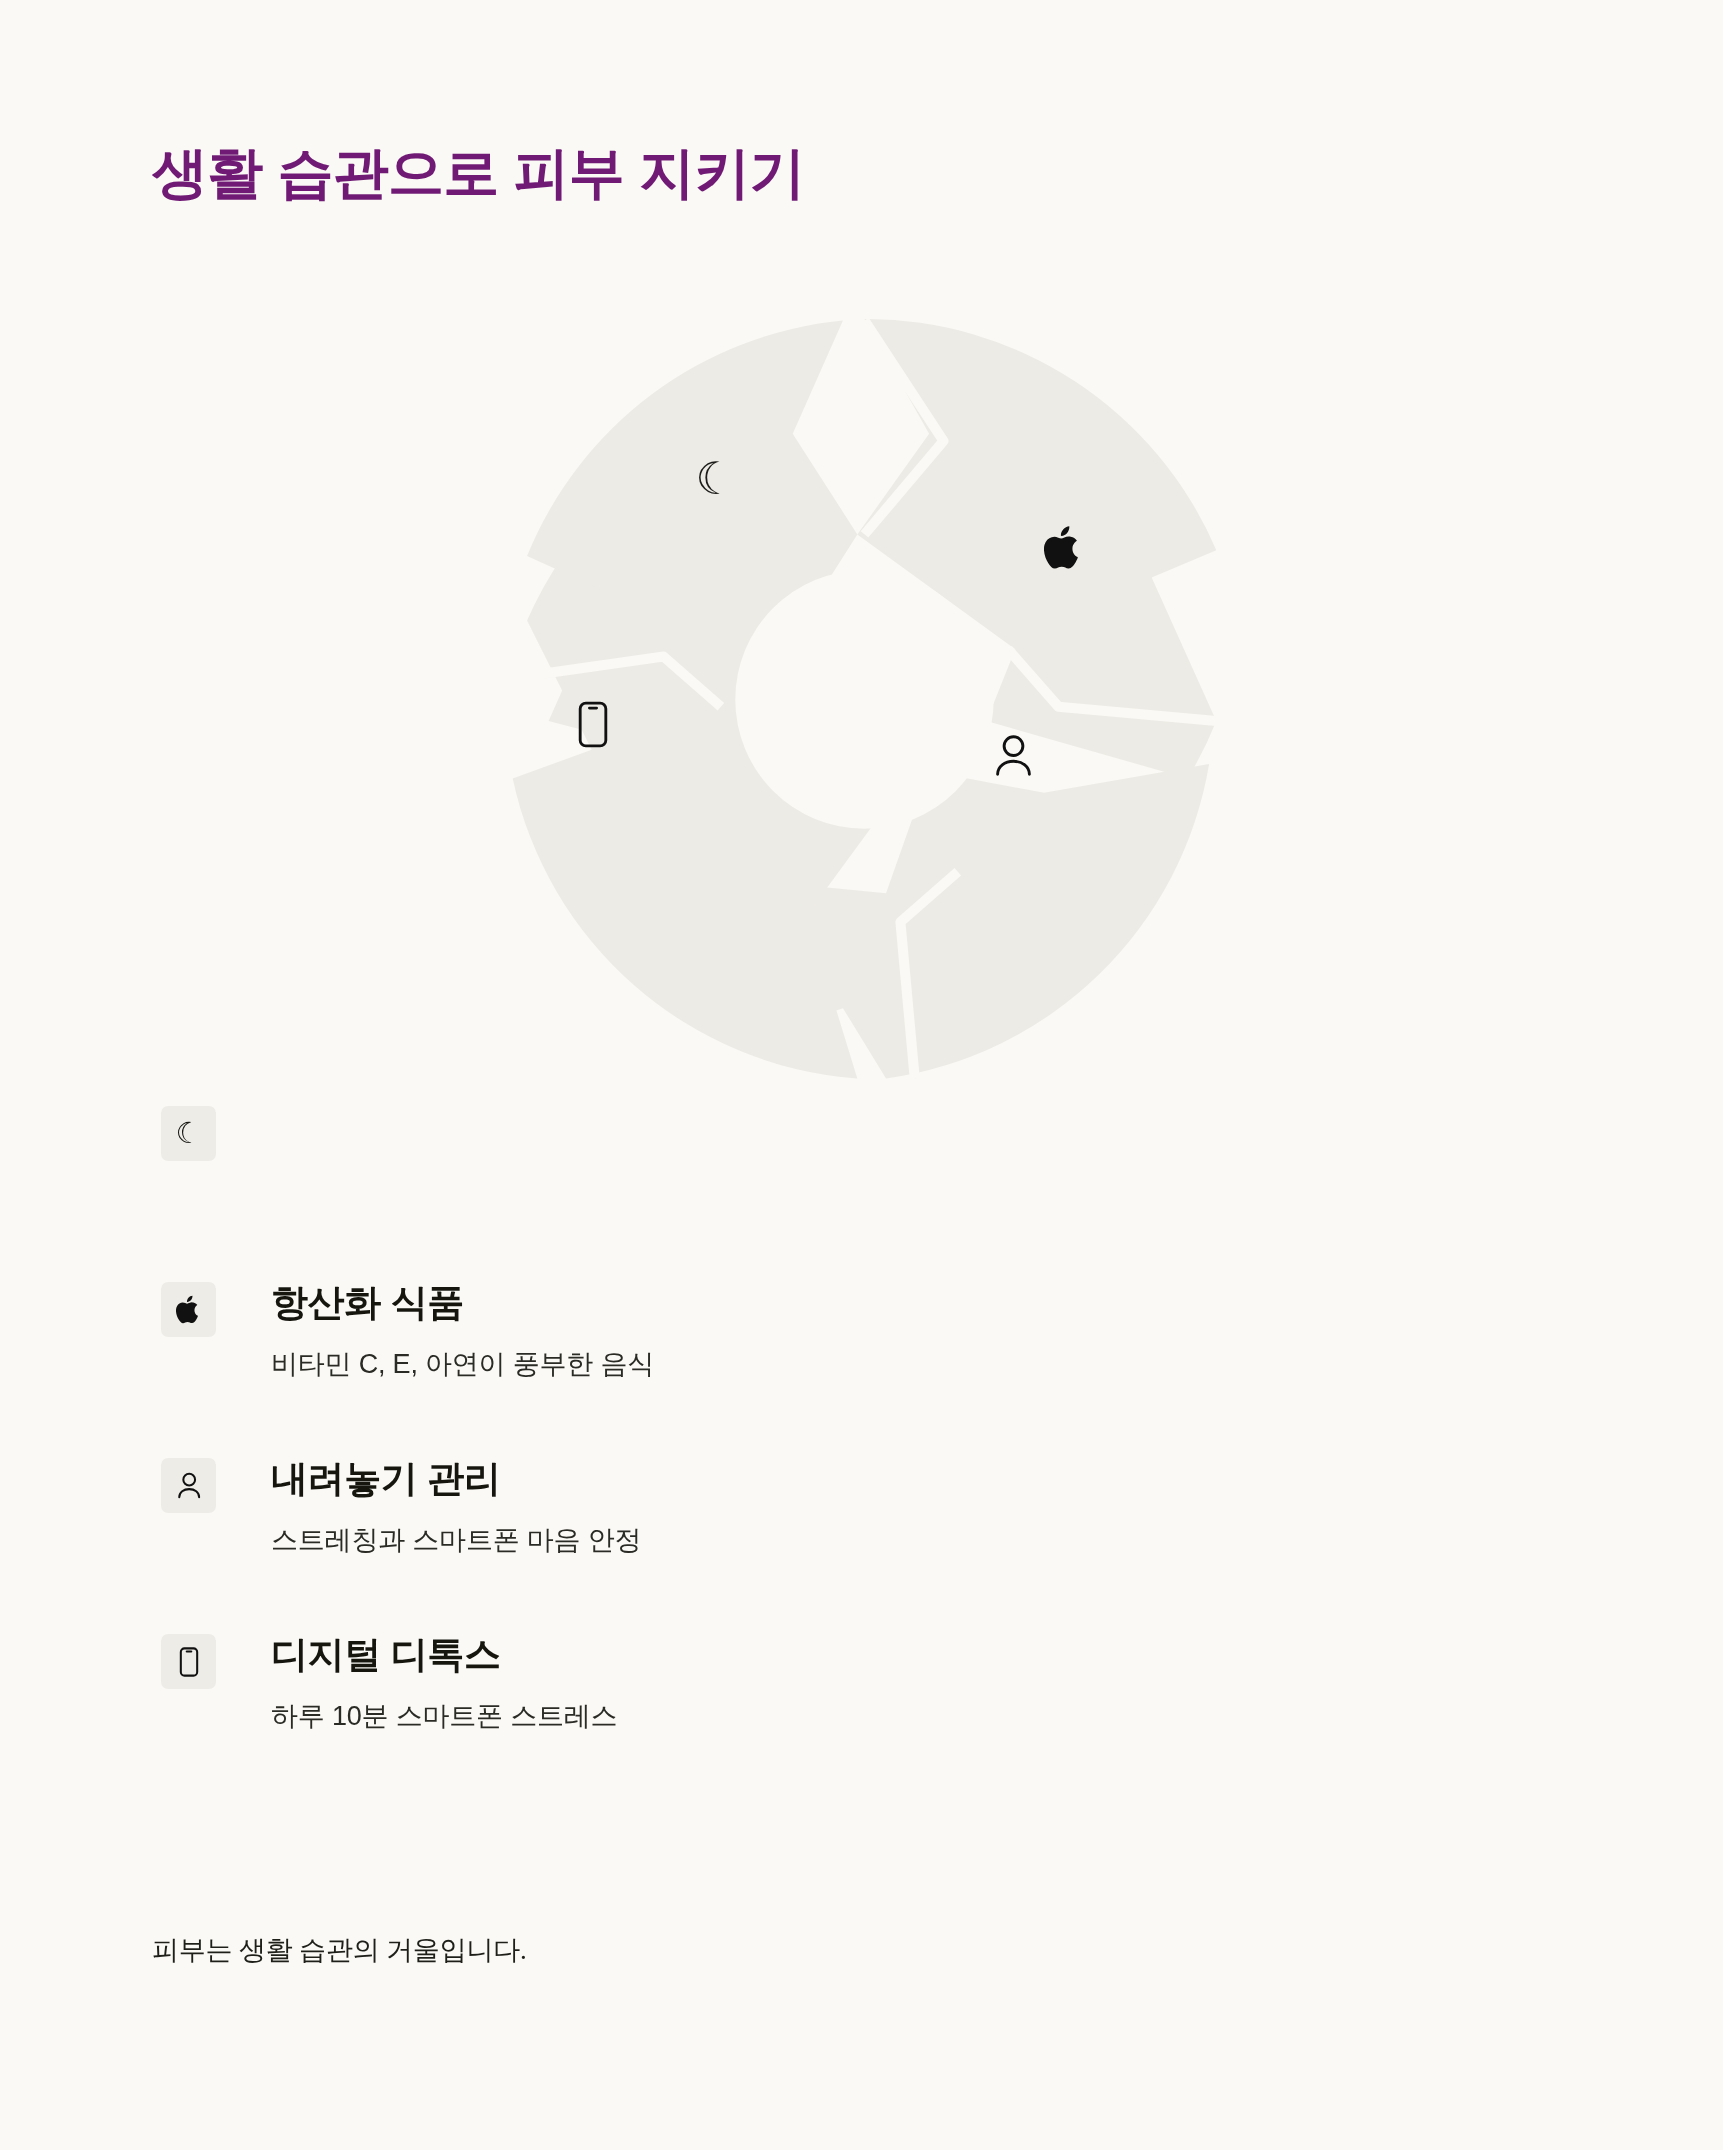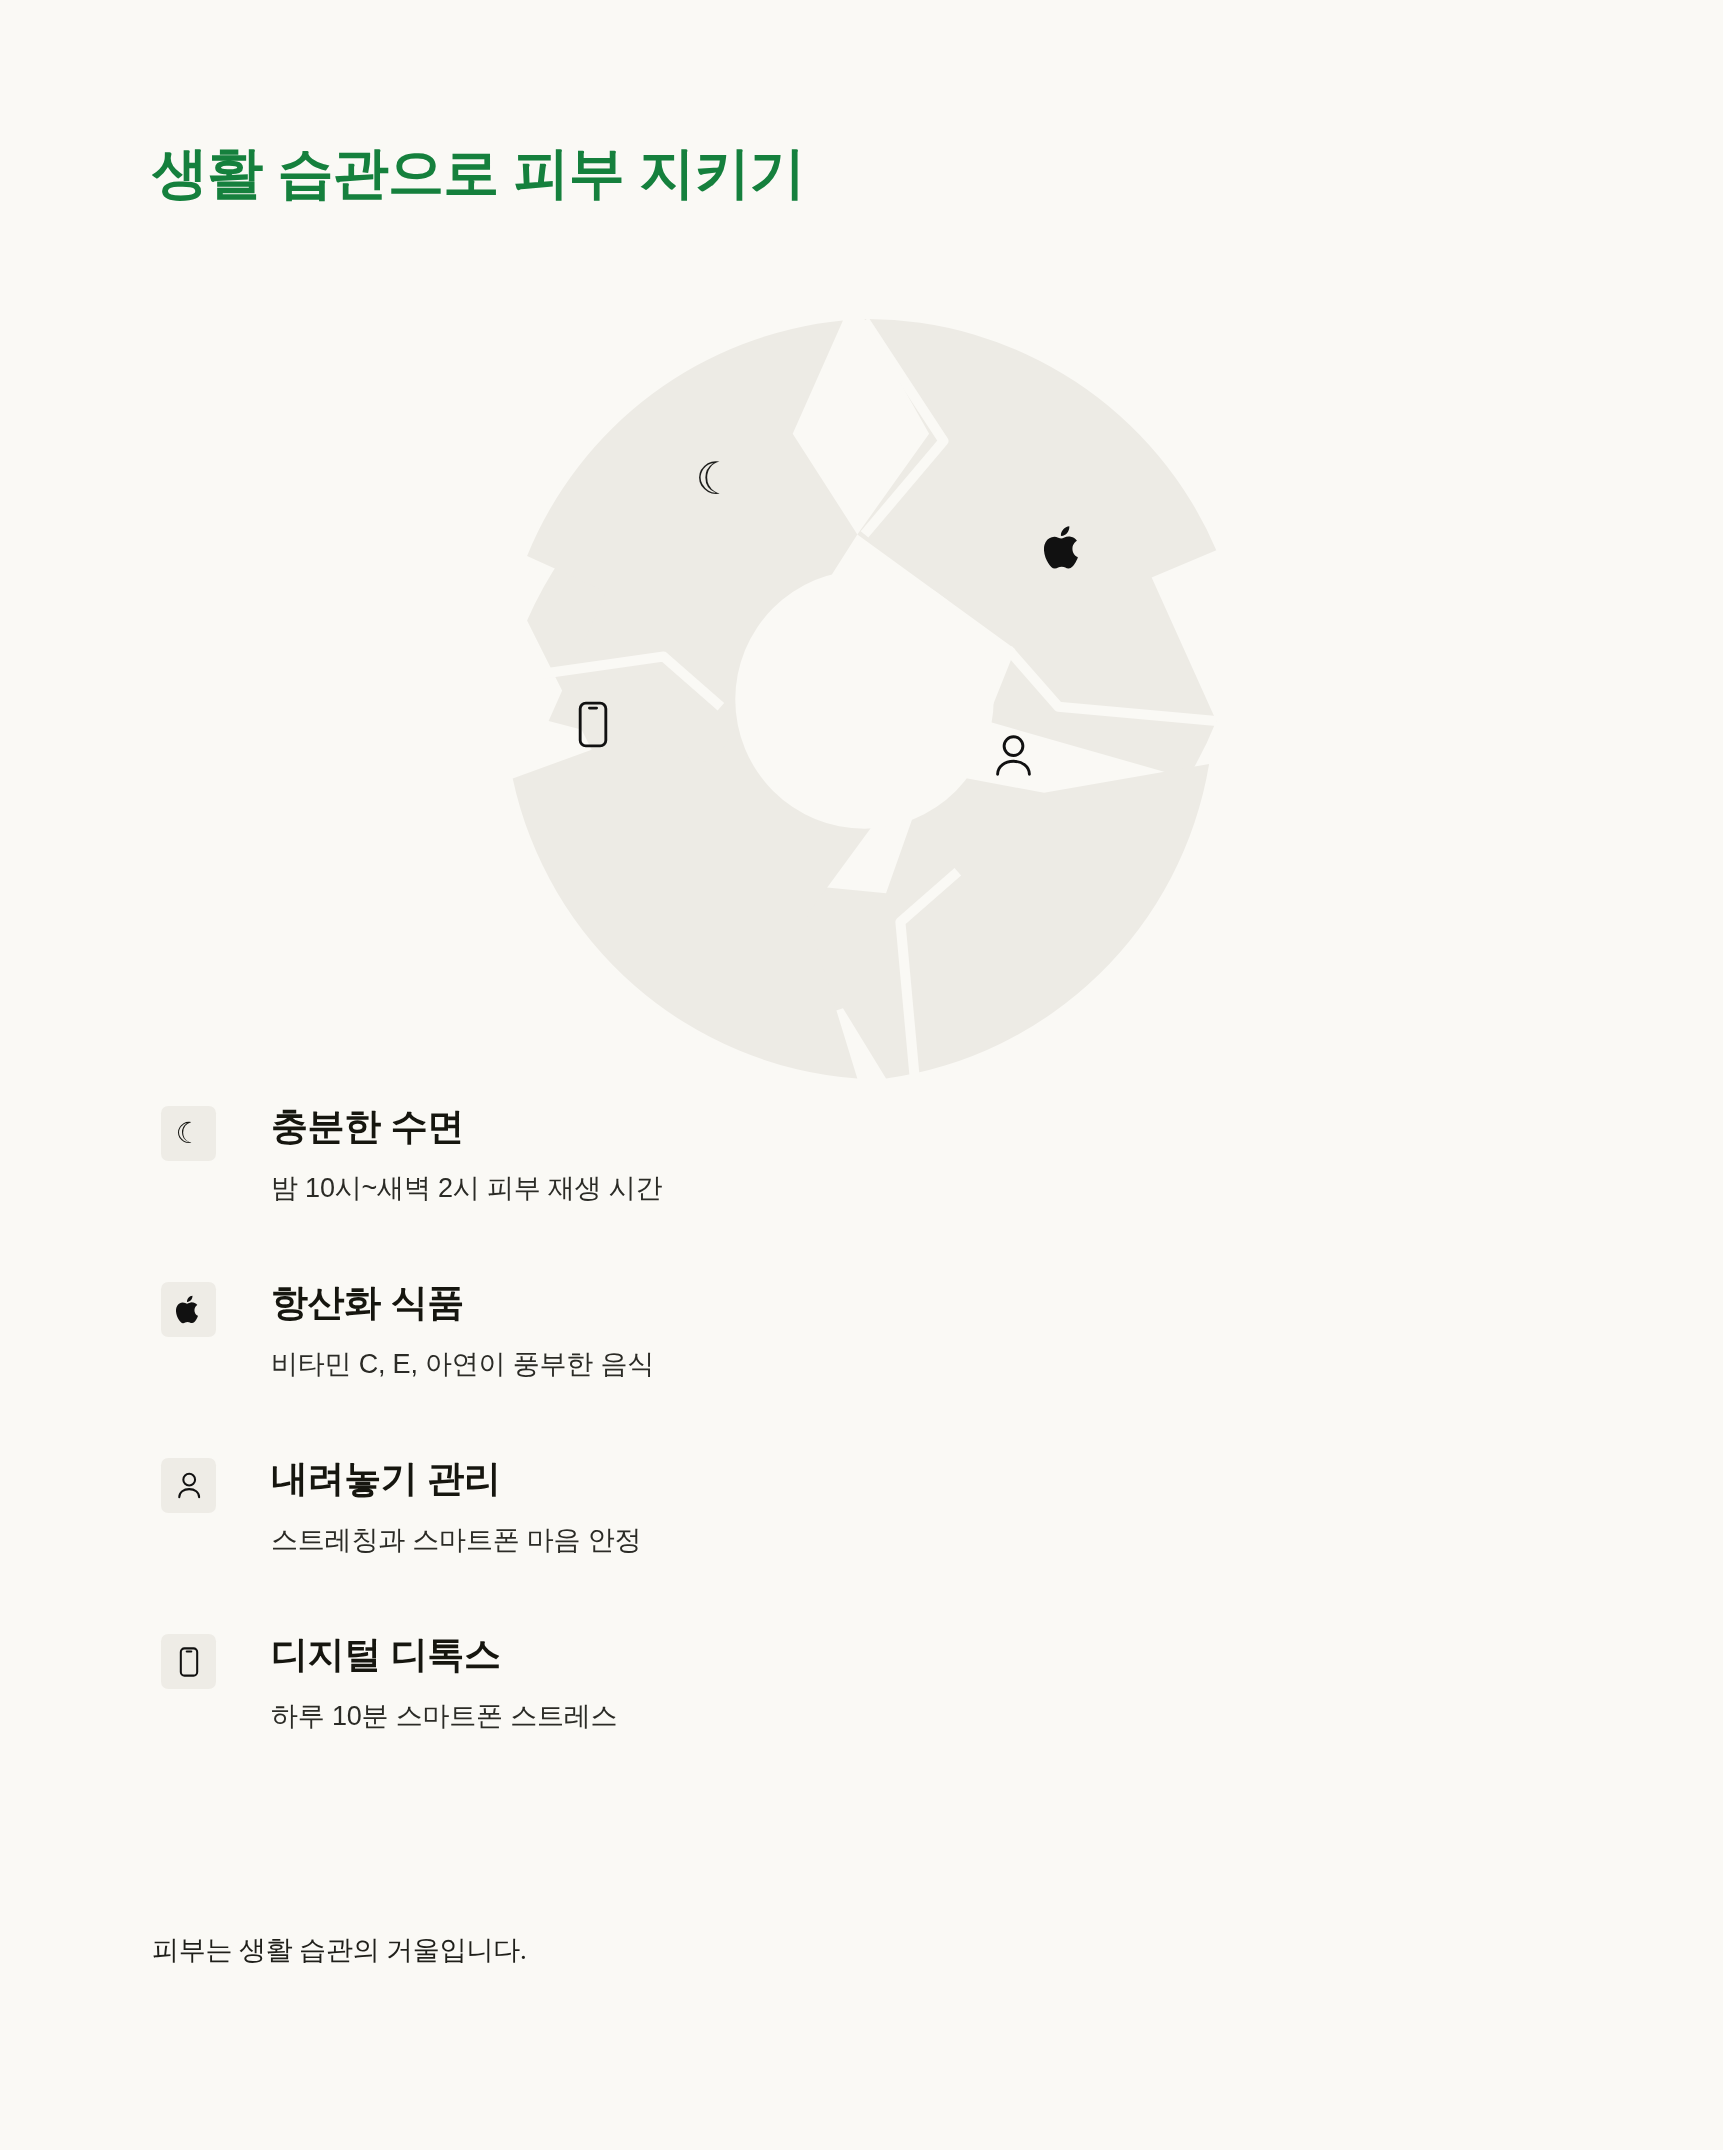--- a/index.html
+++ b/index.html
@@ -23,21 +23,21 @@
 
   
   .title {
     position: absolute;
     left: 152px;
     top: 142px;
     font-size: 56px;
     font-weight: 700;
     letter-spacing: -0.7px;
     line-height: 1.1;
-    color: #15803d;
+    color: #701a75;
     white-space: nowrap;
   }
 
   
   .diagram-wrap {
     position: absolute;
     left: 484px;
     top: 319px;
     width: 761px;
     height: 761px;
@@ -162,24 +162,20 @@
         <rect x="4" y="3" width="36" height="60" rx="8"></rect>
         <path d="M17 10h10" stroke-linecap="round"></path>
       </svg>
     </div>
   </div>
 
   <div class="list">
 
     <div class="item">
       <div class="badge">☾</div>
-      <div class="texts">
-        <div class="heading">충분한 수면</div>
-        <div class="desc">밤 10시~새벽 2시 피부 재생 시간</div>
-      </div>
     </div>
 
     <div class="item">
       <div class="badge">
         <svg width="26" height="29" viewBox="0 0 56 62" fill="#111">
           <path d="M39.8 32.6c0-7.4 6-10.9 6.3-11.1-3.4-5-8.8-5.7-10.7-5.8-4.6-.5-8.9 2.7-11.2 2.7-2.3 0-5.9-2.6-9.7-2.6-5 .1-9.6 2.9-12.1 7.4-5.2 9-1.3 22.4 3.7 29.7 2.5 3.6 5.4 7.6 9.2 7.5 3.7-.2 5.1-2.4 9.6-2.4s5.7 2.4 9.6 2.3c4-.1 6.5-3.6 8.9-7.3 2.8-4.2 4-8.2 4-8.4-.1-.1-7.6-2.9-7.6-11.5zM32.4 10.6c2-2.5 3.4-5.9 3-9.3-2.9.1-6.5 2-8.6 4.4-1.9 2.2-3.5 5.7-3.1 9 3.3.3 6.6-1.6 8.7-4.1z"></path>
         </svg>
       </div>
       <div class="texts">
         <div class="heading">항산화 식품</div>

